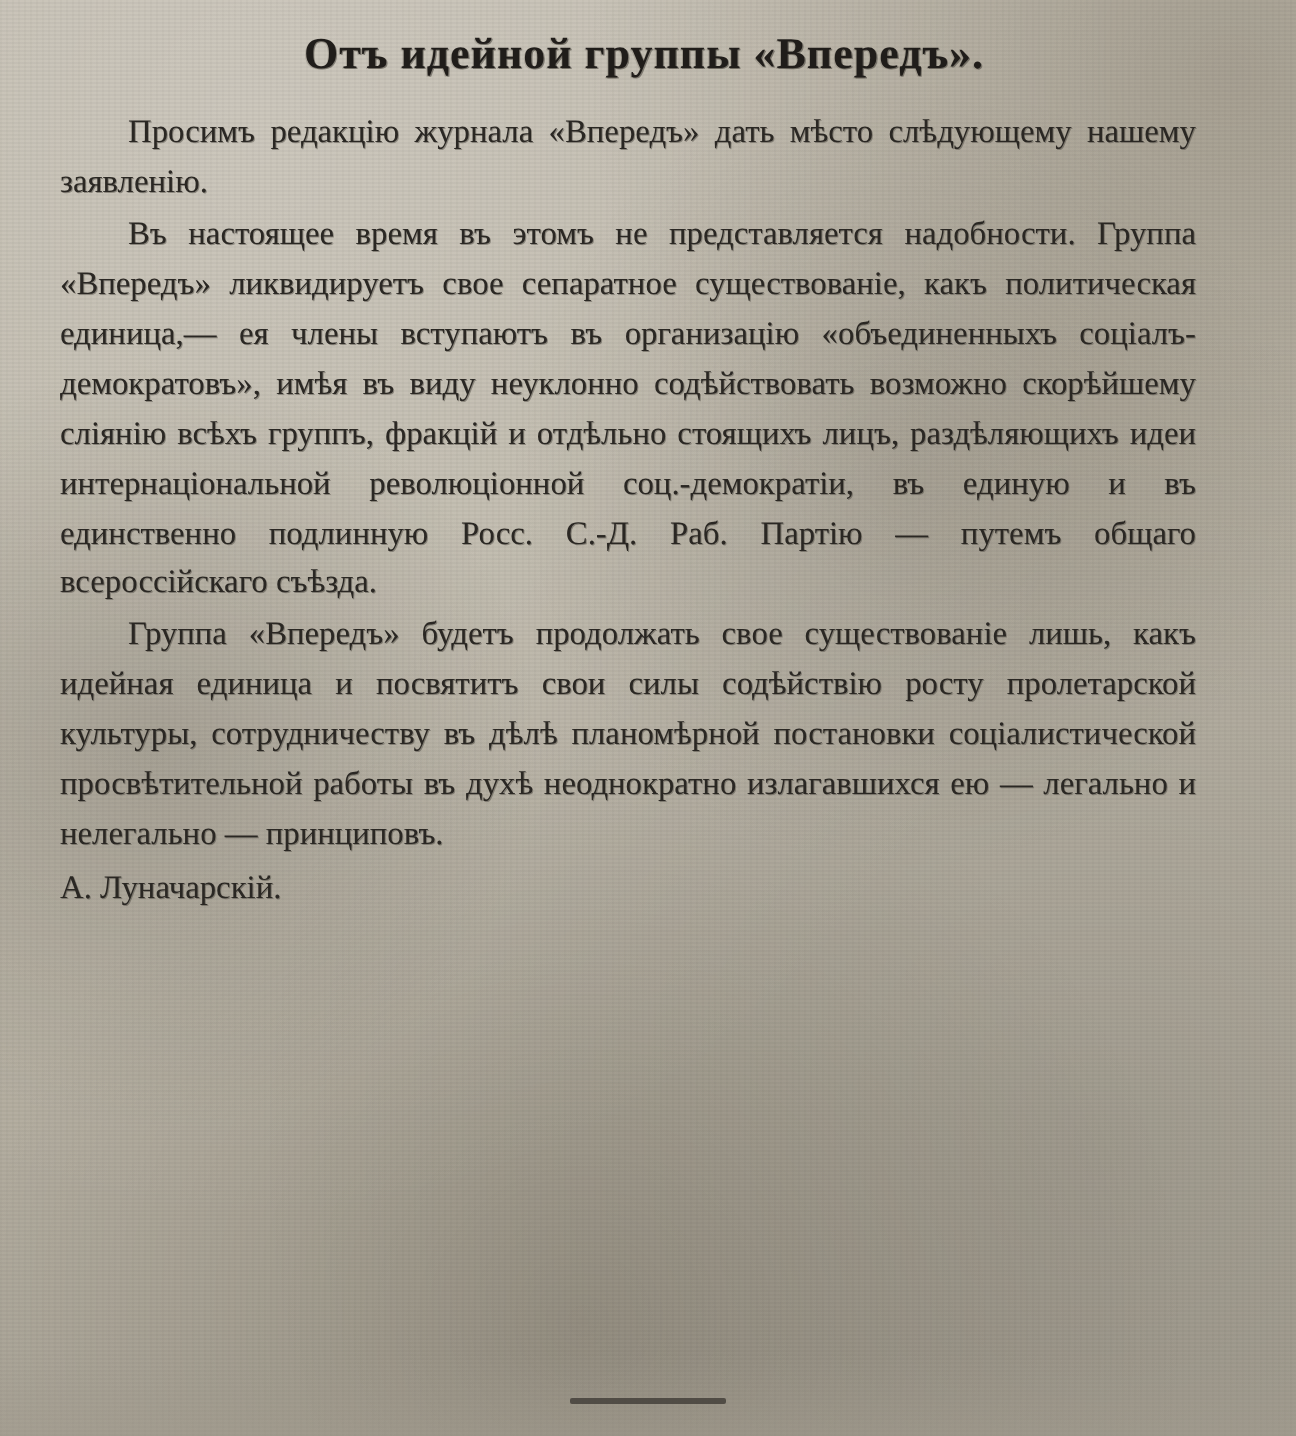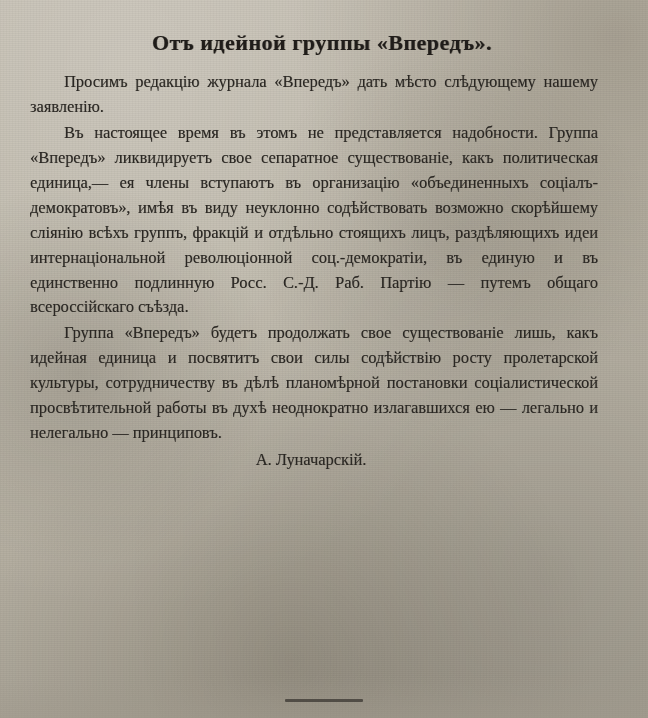--- a/index.html
+++ b/index.html
@@ -37,21 +37,21 @@
     background:
       radial-gradient(circle at 12% 52%, rgba(90,85,75,0.20), rgba(0,0,0,0) 28%),
       radial-gradient(circle at 70% 33%, rgba(90,85,75,0.14), rgba(0,0,0,0) 30%),
       radial-gradient(circle at 45% 92%, rgba(120,114,100,0.22), rgba(0,0,0,0) 40%),
       radial-gradient(circle at 95% 5%, rgba(140,134,120,0.30), rgba(0,0,0,0) 35%);
     mix-blend-mode: multiply;
   }
   .content {
     position: relative;
     z-index: 2;
-    padding: 26px 34px 0 30px;
+    padding: 10px 34px 0 30px;
   }
   .headline {
     text-align: center;
     font-weight: bold;
     font-size: 22px;
     letter-spacing: 0.5px;
     margin: 4px 0 14px 0;
     color: #201d1a;
     text-shadow: 0.6px 0.4px 0 rgba(70,66,58,0.55), -0.5px 0.3px 0 rgba(120,115,104,0.35);
     filter: blur(0.25px);
@@ -63,21 +63,21 @@
     text-justify: inter-word;
     color: #2a2723;
     text-shadow: 0.5px 0.3px 0.2px rgba(80,76,67,0.5);
     filter: blur(0.18px);
   }
   .para {
     margin: 0 16px 1px 0;
     text-indent: 34px;
   }
   .sig {
-    text-align: center;
+    text-align: left;
     margin: 2px 22px 1px 0;
     text-indent: 0;
   }
   .byline { text-indent: 34px; margin-bottom: 0; }
   .rule {
     position: absolute;
     left: 50%;
     transform: translateX(-50%);
     bottom: 16px;
     width: 78px;

